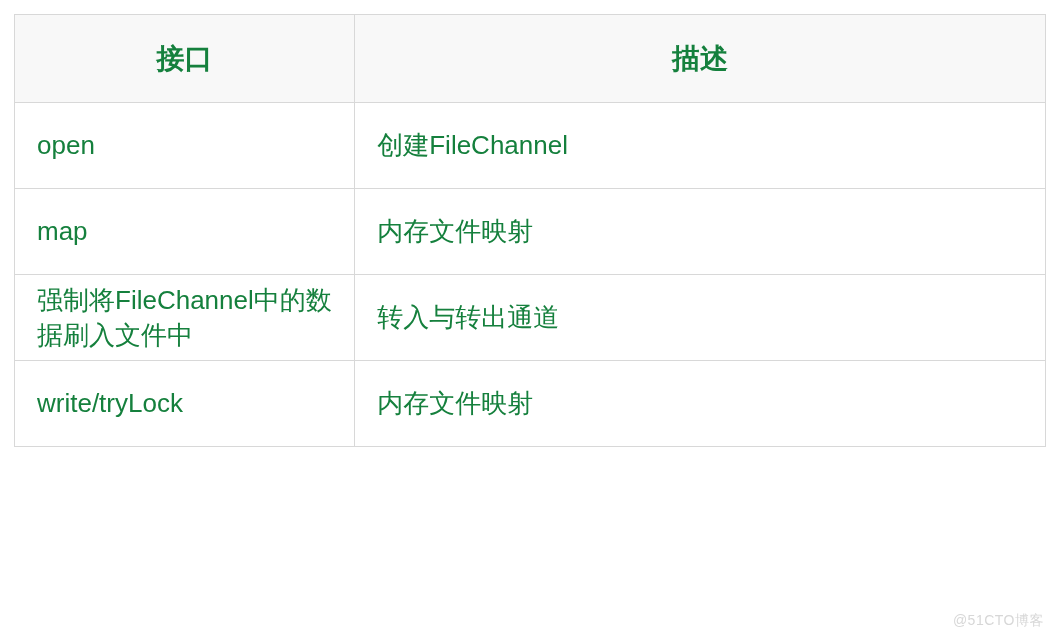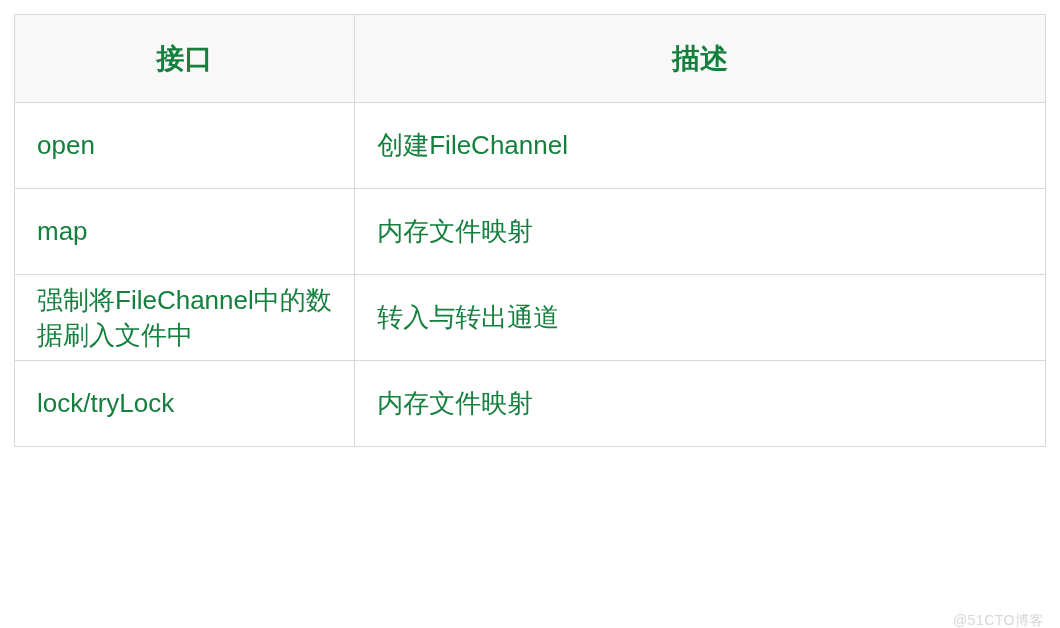--- a/index.html
+++ b/index.html
@@ -70,19 +70,19 @@
     </tr>
     <tr>
       <td class="col-a">map</td>
       <td class="col-b">内存文件映射</td>
     </tr>
     <tr>
       <td class="col-a">强制将FileChannel中的数据刷入文件中</td>
       <td class="col-b">转入与转出通道</td>
     </tr>
     <tr>
-      <td class="col-a">lock/tryLock</td>
+      <td class="col-a">write/tryLock</td>
       <td class="col-b">内存文件映射</td>
     </tr>
   </tbody>
 </table>
 
 <div class="watermark">@51CTO博客</div>
 
 </body></html>

